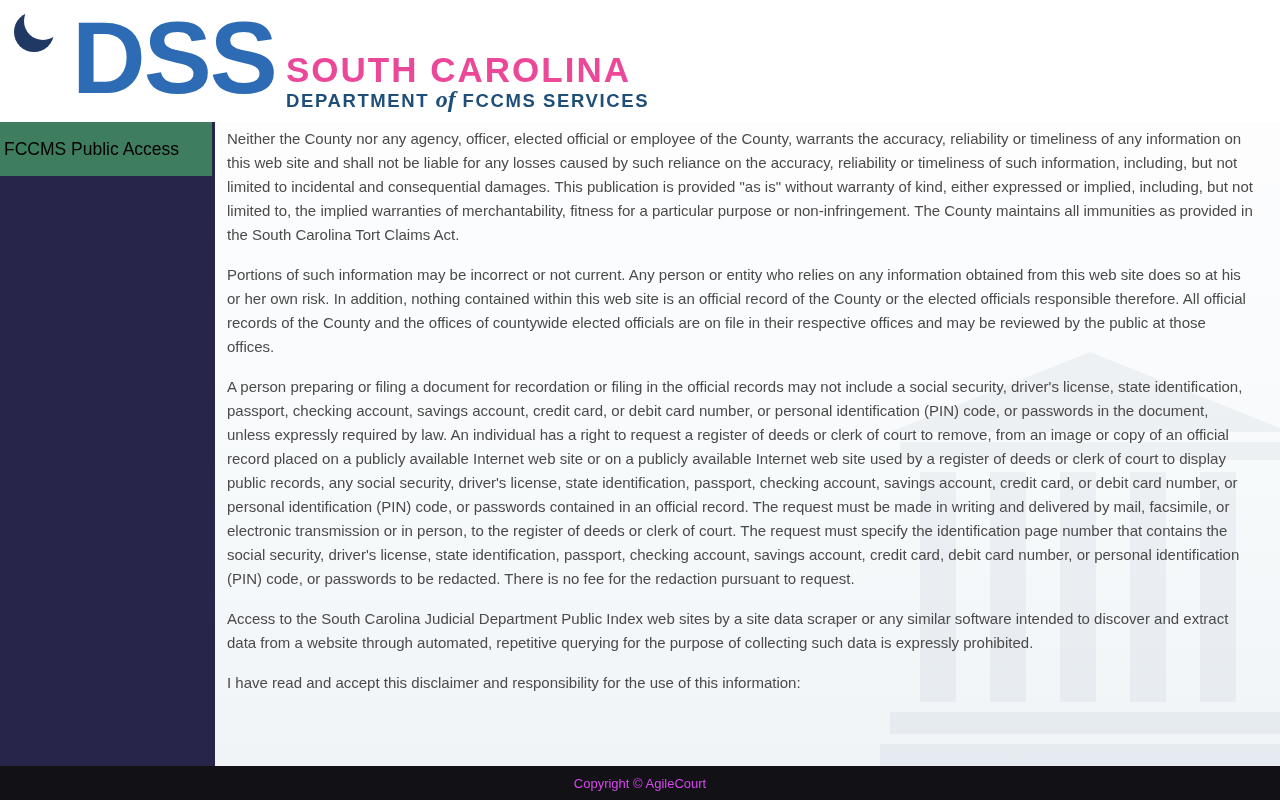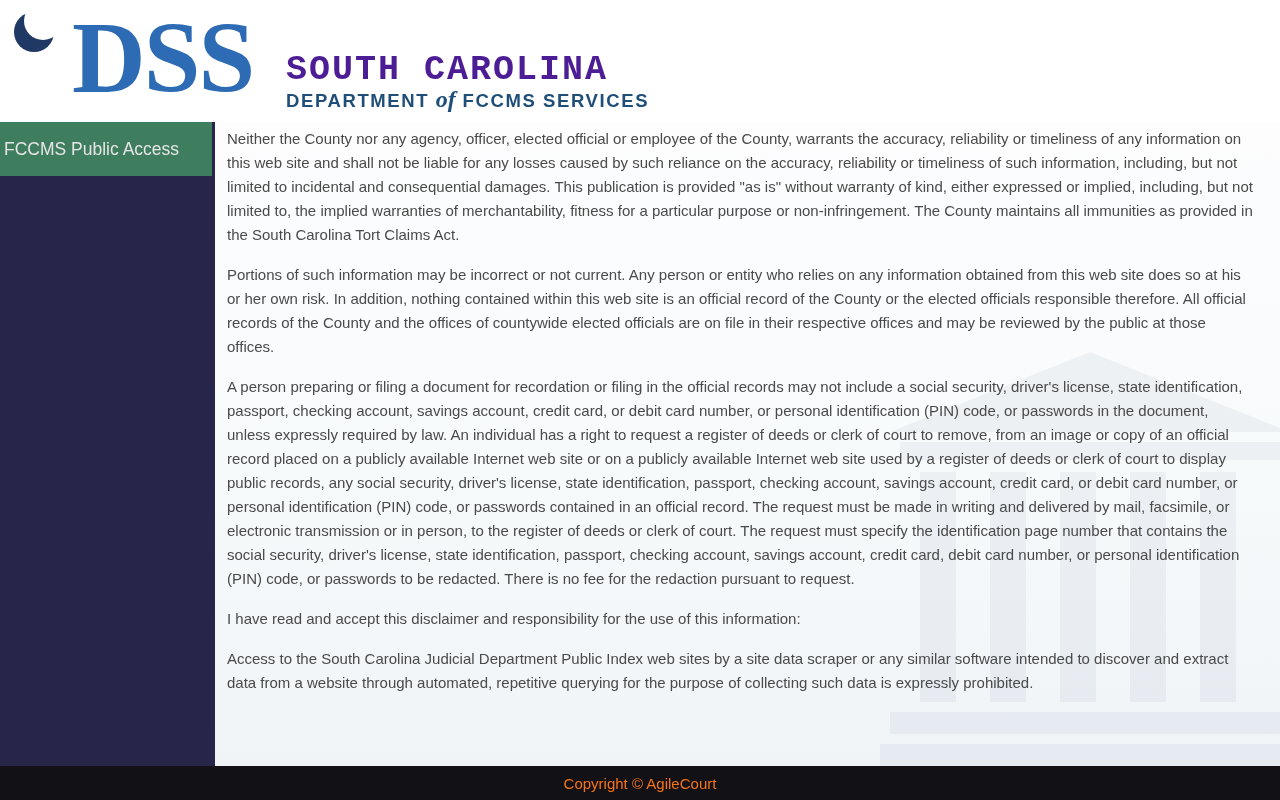--- a/index.html
+++ b/index.html
@@ -14,34 +14,34 @@
   .top-header {
     position: absolute;
     top: 0; left: 0;
     width: 1280px; height: 122px;
     background: #ffffff;
     z-index: 3;
   }
   .moon { position: absolute; left: 12px; top: 6px; width: 48px; height: 48px; }
   .logo-acronym {
     position: absolute; left: 72px; top: 8px;
-    font-family: Liberation Serif, serif;
+    font-family: Liberation Sans, sans-serif;
     font-weight: bold;
     font-size: 102px;
     line-height: 100px;
     letter-spacing: -2px;
     color: #2d6cb4;
   }
   .logo-textblock { position: absolute; left: 286px; top: 52px; }
   .logo-state {
-    font-family: Liberation Mono, monospace;
+    font-family: Liberation Sans, sans-serif;
     font-weight: bold;
     font-size: 35px;
     letter-spacing: 2px;
-    color: #4c1d95;
+    color: #ec4899;
     line-height: 36px;
     white-space: nowrap;
   }
   .logo-tagline {
     font-family: "Liberation Sans", sans-serif;
     font-weight: bold;
     font-size: 18.5px;
     letter-spacing: 1.6px;
     color: #1f4e79;
     line-height: 22px;
@@ -60,21 +60,21 @@
   .sidebar {
     position: absolute;
     left: 0; top: 122px;
     width: 215px; height: 644px;
     background: #27264a;
     z-index: 2;
   }
   .sidebar-header {
     width: 212px; height: 54px;
     background: #3f7d5f;
-    color: #e5e5e5;
+    color: #000000;
     font-size: 17.5px;
     display: flex;
     align-items: center;
     padding-left: 4px;
     cursor: pointer;
   }
 
   
   .main {
     position: absolute;
@@ -109,22 +109,22 @@
     color: #4a4a4a;
     margin: 0 0 16px 0;
   }
 
   
   .footer {
     position: absolute;
     left: 0; bottom: 0;
     width: 1280px; height: 34px;
     background: #111116;
-    color: #f97316;
-    font-size: 15px;
+    color: #d946ef;
+    font-size: 13px;
     display: flex;
     align-items: center;
     justify-content: center;
     z-index: 4;
   }
 </style>
 </head>
 <body>
 
 <div class="top-header">
@@ -156,20 +156,20 @@
       <rect x="250" y="130" width="36" height="230" fill="#33507a"></rect>
       <rect x="320" y="130" width="36" height="230" fill="#33507a"></rect>
       <rect x="10" y="370" width="400" height="22" fill="#33507a"></rect>
       <rect x="0" y="402" width="420" height="28" fill="#33507a"></rect>
     </svg>
   </div>
   <div class="content">
     <p>Neither the County nor any agency, officer, elected official or employee of the County, warrants the accuracy, reliability or timeliness of any information on this web site and shall not be liable for any losses caused by such reliance on the accuracy, reliability or timeliness of such information, including, but not limited to incidental and consequential damages. This publication is provided "as is" without warranty of kind, either expressed or implied, including, but not limited to, the implied warranties of merchantability, fitness for a particular purpose or non-infringement. The County maintains all immunities as provided in the South Carolina Tort Claims Act.</p>
     <p>Portions of such information may be incorrect or not current. Any person or entity who relies on any information obtained from this web site does so at his or her own risk. In addition, nothing contained within this web site is an official record of the County or the elected officials responsible therefore. All official records of the County and the offices of countywide elected officials are on file in their respective offices and may be reviewed by the public at those offices.</p>
     <p>A person preparing or filing a document for recordation or filing in the official records may not include a social security, driver's license, state identification, passport, checking account, savings account, credit card, or debit card number, or personal identification (PIN) code, or passwords in the document, unless expressly required by law. An individual has a right to request a register of deeds or clerk of court to remove, from an image or copy of an official record placed on a publicly available Internet web site or on a publicly available Internet web site used by a register of deeds or clerk of court to display public records, any social security, driver's license, state identification, passport, checking account, savings account, credit card, or debit card number, or personal identification (PIN) code, or passwords contained in an official record. The request must be made in writing and delivered by mail, facsimile, or electronic transmission or in person, to the register of deeds or clerk of court. The request must specify the identification page number that contains the social security, driver's license, state identification, passport, checking account, savings account, credit card, debit card number, or personal identification (PIN) code, or passwords to be redacted. There is no fee for the redaction pursuant to request.</p>
+    <p>Access to the South Carolina Judicial Department Public Index web sites by a site data scraper or any similar software intended to discover and extract data from a website through automated, repetitive querying for the purpose of collecting such data is expressly prohibited.</p>
     <p>I have read and accept this disclaimer and responsibility for the use of this information:</p>
-    <p>Access to the South Carolina Judicial Department Public Index web sites by a site data scraper or any similar software intended to discover and extract data from a website through automated, repetitive querying for the purpose of collecting such data is expressly prohibited.</p>
   </div>
 </div>
 
 <div class="footer">
   <span>Copyright © AgileCourt</span>
 </div>
 
 </body></html>

